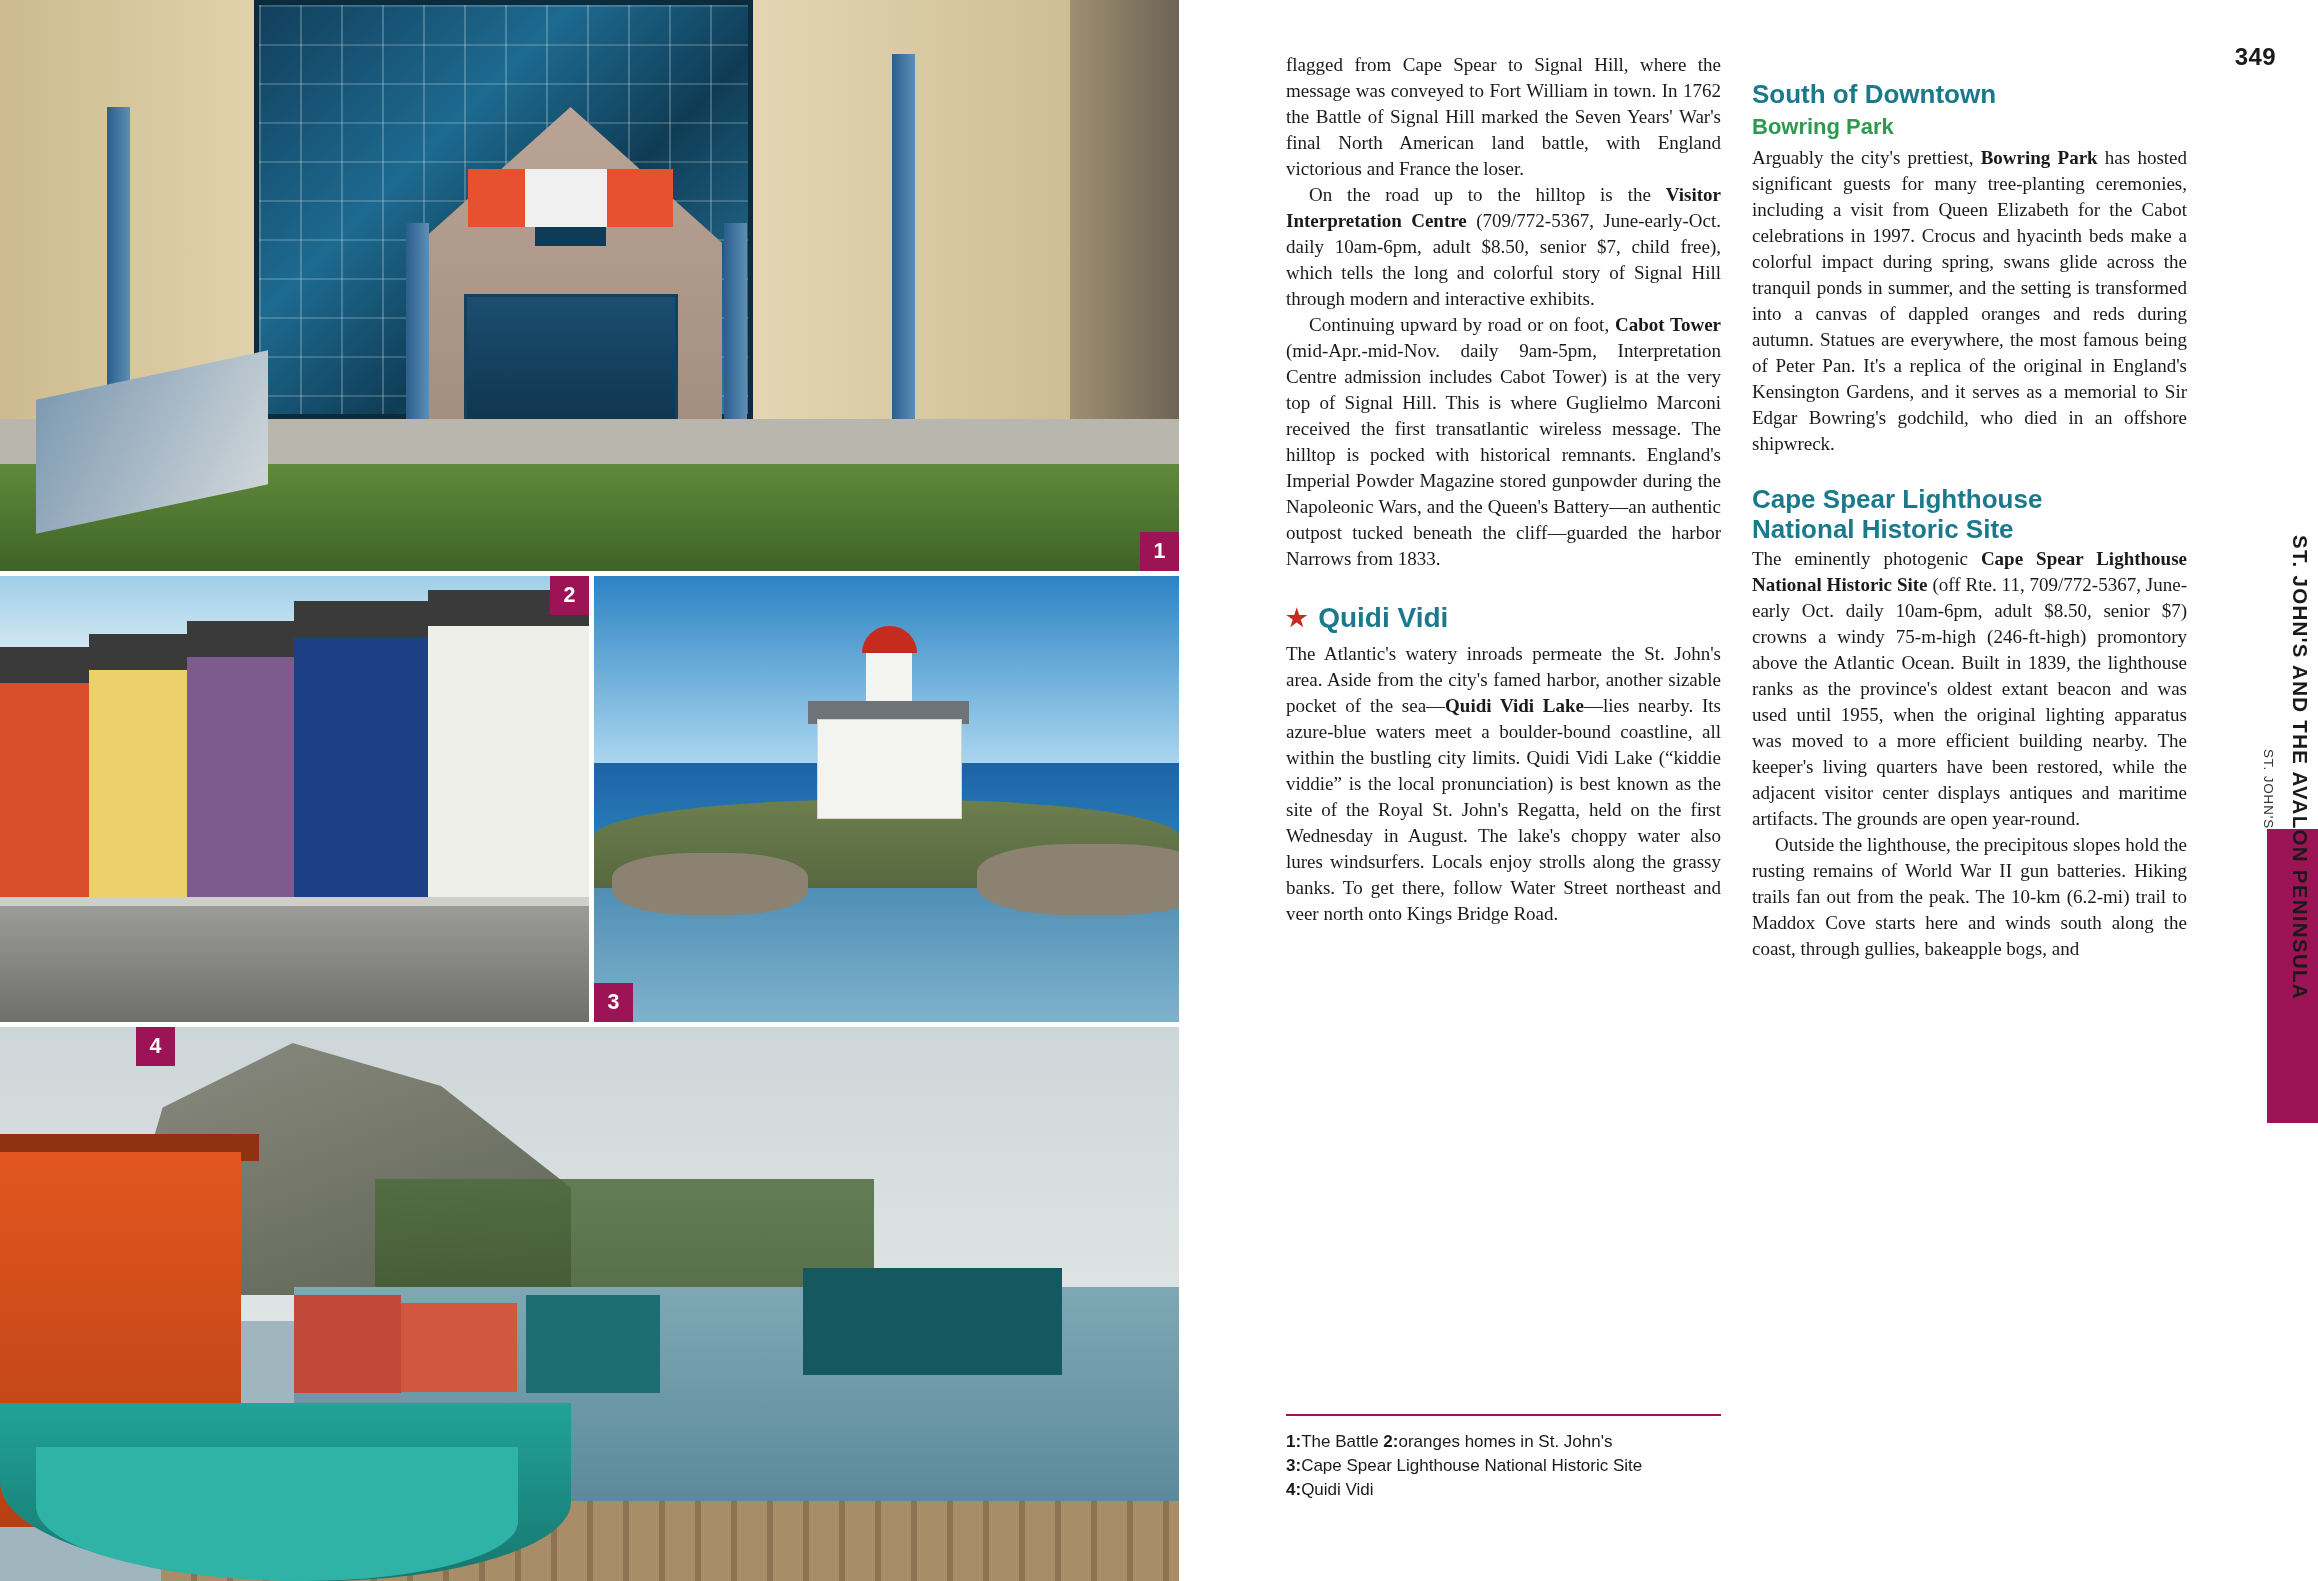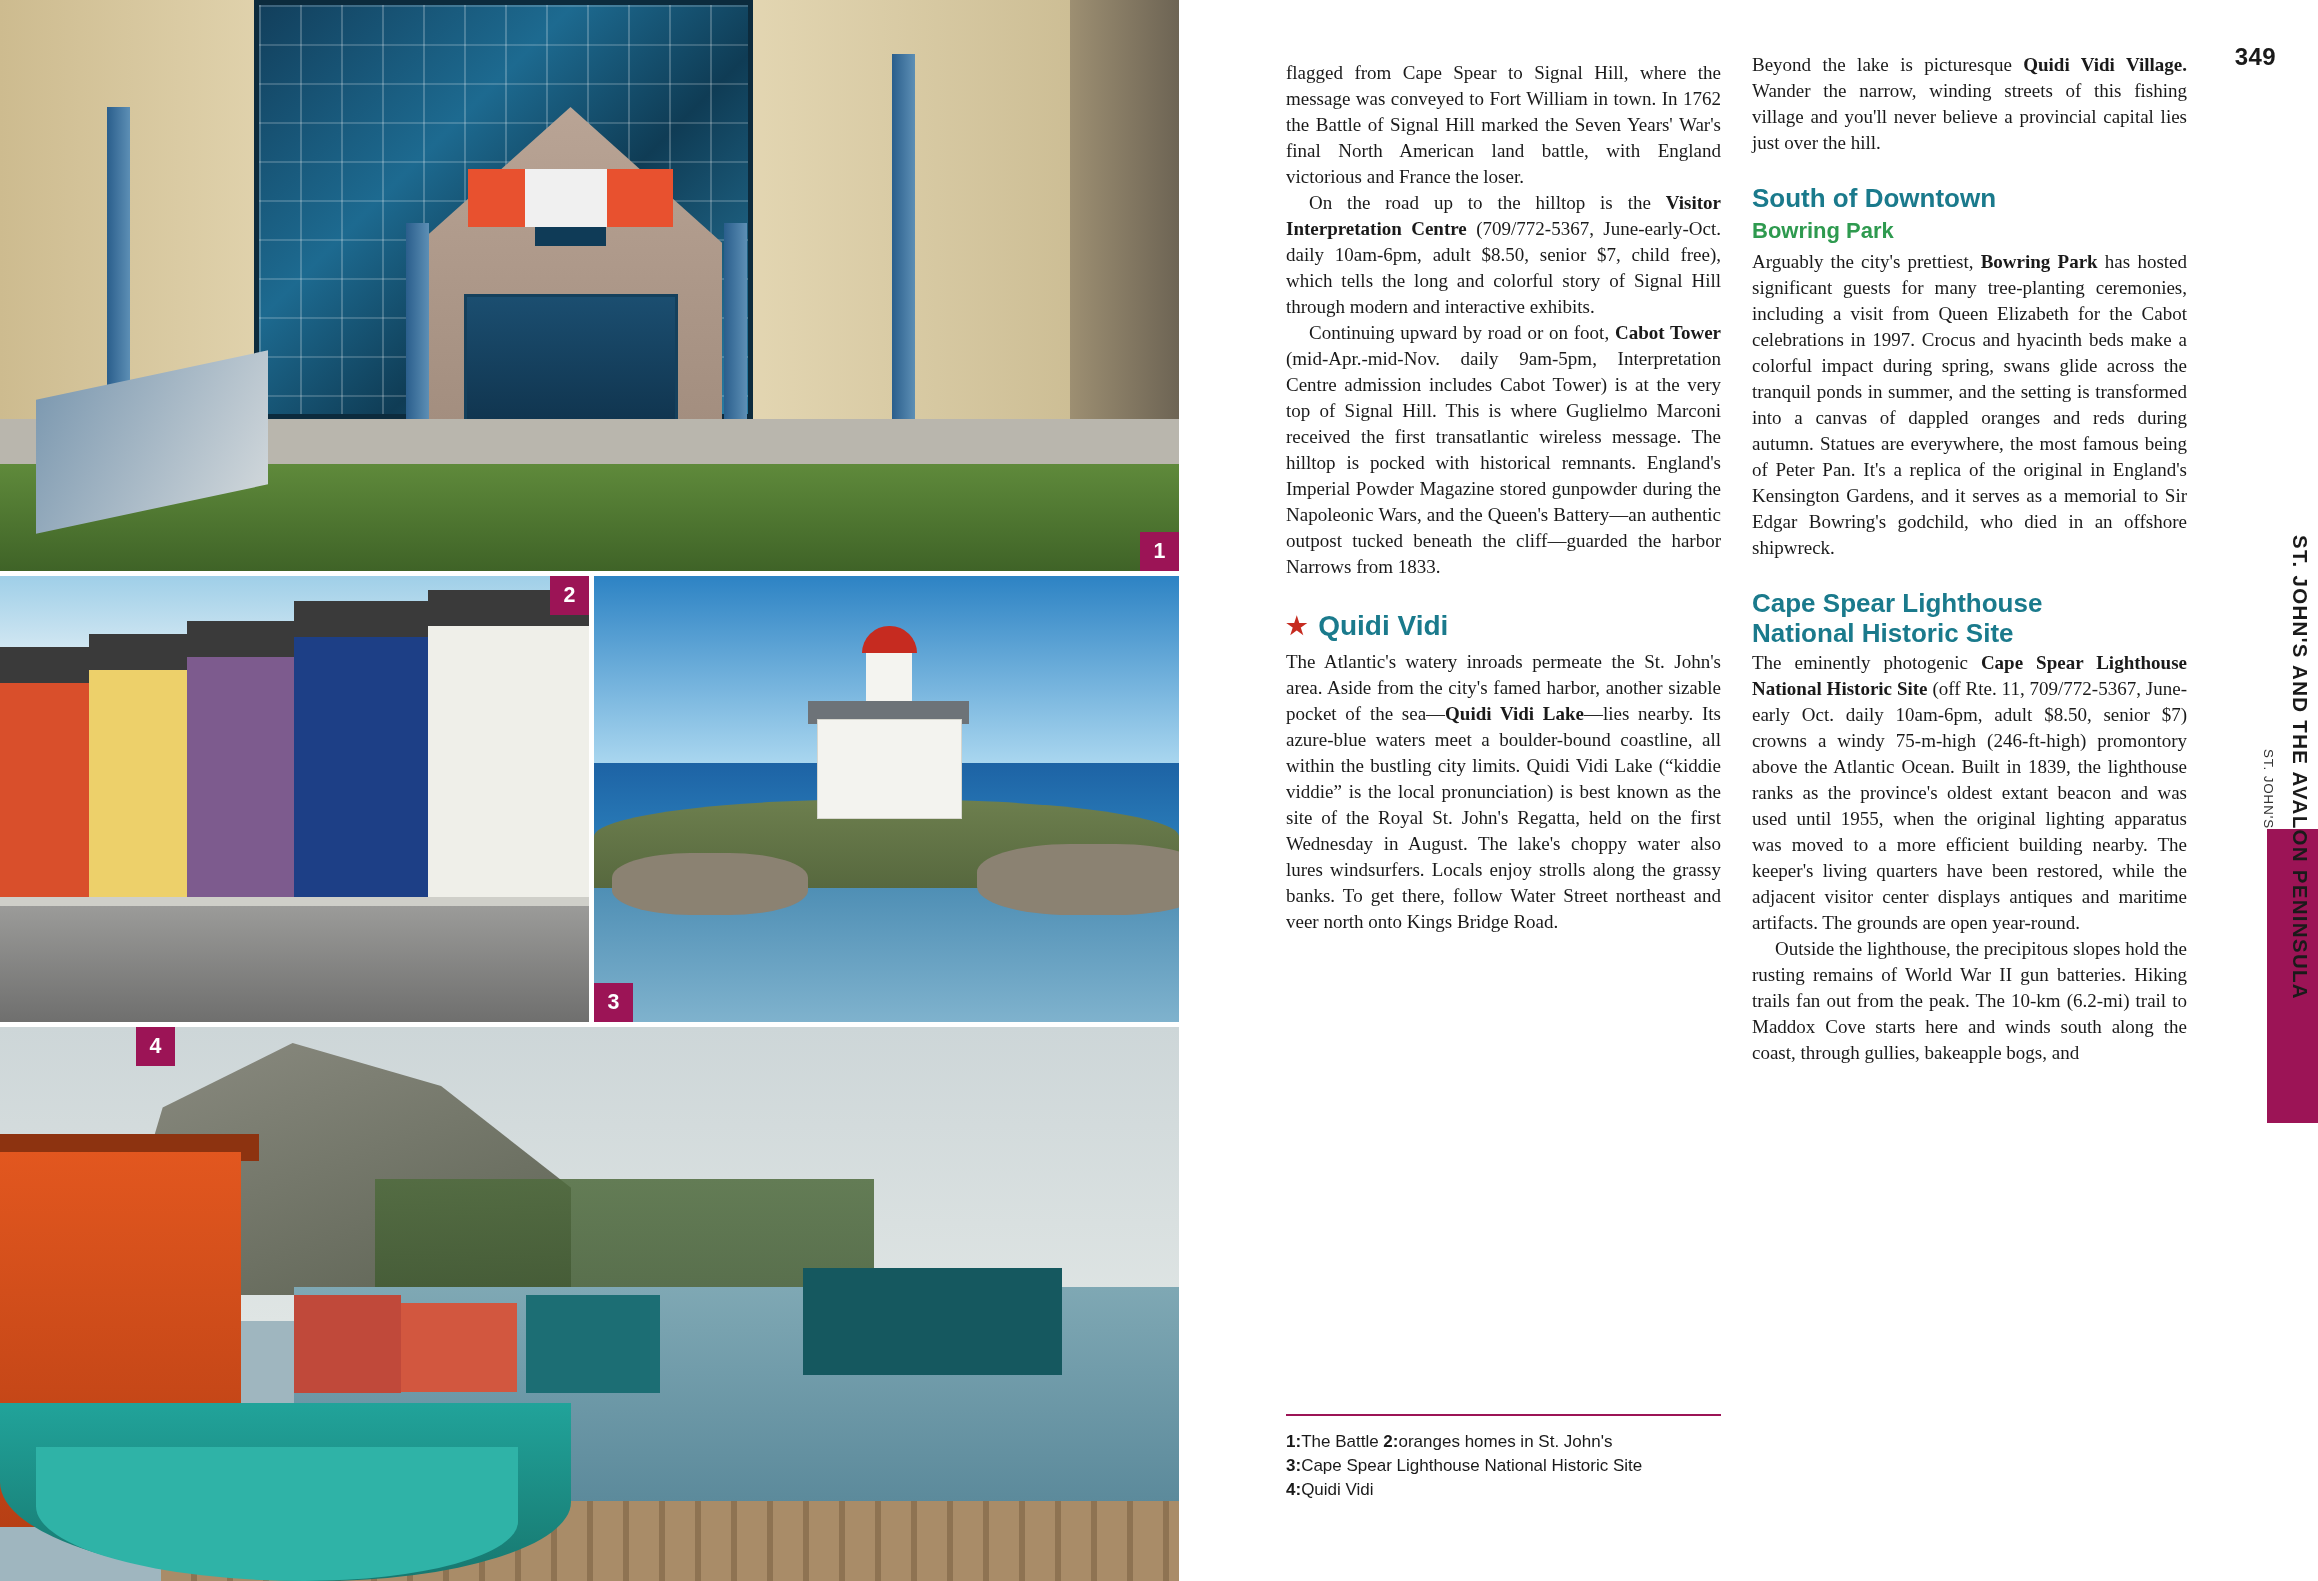--- a/index.html
+++ b/index.html
@@ -100,21 +100,21 @@
   .ph4-shed{position:absolute;background:#b6452e;}
 
   
   .text-page{position:absolute;left:1179px;top:0;width:1140px;height:1581px;background:#fff;}
 
   .pgnum{position:absolute;right:43px;top:43px;font-family:"Liberation Sans",sans-serif;
     font-size:24px;font-weight:bold;color:#1a1a1a;letter-spacing:0.4px;}
 
   .cols{position:absolute;left:107px;top:52px;width:901px;}
   .col{position:absolute;top:0;width:435px;}
-  .col-l{left:0;margin-top:8px;}
+  .col-l{left:0;}
   .col-r{left:466px;}
 
   p{margin:0;font-size:19px;line-height:26px;color:#1a1a1a;text-align:justify;
     text-indent:23px;}
   p.noind{text-indent:0;}
   b{font-weight:bold;}
 
   h2.section{
     font-family:"Liberation Sans",sans-serif;
     font-size:26px;font-weight:bold;color:#1a7a8c;margin:27px 0 1.8px 0;line-height:30px;
@@ -251,21 +251,20 @@
         <h2 class="starred">
           <span class="star">★</span>
           <span>Quidi Vidi</span>
         </h2>
 
         <p class="noind">The Atlantic's watery inroads permeate the St. John's area. Aside from the city's famed harbor, another sizable pocket of the sea—<b>Quidi Vidi Lake</b>—lies nearby. Its azure-blue waters meet a boulder-bound coastline, all within the bustling city limits. Quidi Vidi Lake (“kiddie viddie” is the local pronunciation) is best known as the site of the Royal St. John's Regatta, held on the first Wednesday in August. The lake's choppy water also lures windsurfers. Locals enjoy strolls along the grassy banks. To get there, follow Water Street northeast and veer north onto Kings Bridge Road.</p>
       </div>
 
       <div class="col col-r">
 
-        <p class="noind">Beyond the lake is picturesque <b>Quidi Vidi Village.</b> Wander the narrow, winding streets of this fishing village and you'll never believe a provincial capital lies just over the hill.</p>
 
         <h2 class="section">South of Downtown</h2>
         <h3 class="sub">Bowring Park</h3>
 
         <p class="noind">Arguably the city's prettiest, <b>Bowring Park</b> has hosted significant guests for many tree-planting ceremonies, including a visit from Queen Elizabeth for the Cabot celebrations in 1997. Crocus and hyacinth beds make a colorful impact during spring, swans glide across the tranquil ponds in summer, and the setting is transformed into a canvas of dappled oranges and reds during autumn. Statues are everywhere, the most famous being of Peter Pan. It's a replica of the original in England's Kensington Gardens, and it serves as a memorial to Sir Edgar Bowring's godchild, who died in an offshore shipwreck.</p>
 
 
         <h2 class="section">
           <span>Cape Spear Lighthouse</span><br>
           <span>National Historic Site</span>

